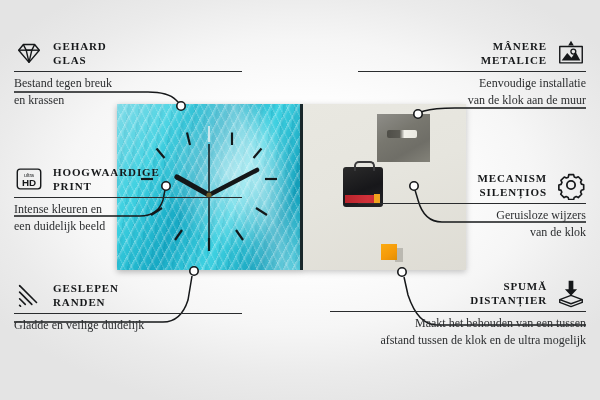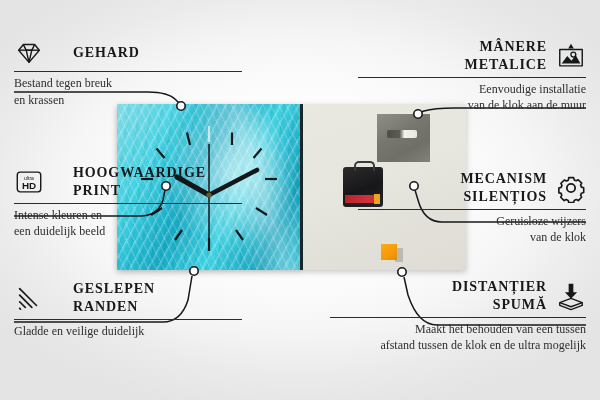--- a/index.html
+++ b/index.html
@@ -148,27 +148,26 @@
   }
   .feature-icon {
     flex: 0 0 auto;
     width: 30px;
     height: 30px;
     color: #16181a;
   }
   .feature-icon svg { display: block; width: 30px; height: 30px; }
   .feature-title {
     font-family: "Liberation Serif", serif;
-    font-size: 14px;
+    font-size: 11px;
     font-weight: bold;
     letter-spacing: 0.9px;
     line-height: 1.28;
     color: #16181a;
     text-transform: uppercase;
-    margin-left: 20px;
   }
   .feature.right .feature-title { text-align: right; }
   .feature-rule {
     height: 1px;
     background: #2a2c2e;
     margin: 3px 0 3px 0;
   }
   .feature-desc {
     font-family: "Liberation Serif", serif;
     font-size: 12px;
@@ -258,20 +257,21 @@
         <svg viewBox="0 0 32 32" fill="none" stroke="currentColor" stroke-width="1.5" stroke-linejoin="round">
           <path d="M5 13 L10 7 H22 L27 13 L16 26 Z"></path>
           <path d="M5 13 H27"></path>
             <path d="M10 7 L13 13 L16 26"></path>
             <path d="M22 7 L19 13 L16 26"></path>
           <path d="M13 13 H19"></path>
         </svg>
       </span>
       <div class="feature-title">
         <div>GEHARD</div>
+        <div>GLAS</div>
       </div>
     </div>
     <div class="feature-rule"></div>
     <div class="feature-desc">
       <div>Bestand tegen breuk</div>
       <div>en krassen</div>
     </div>
   </div>
 
   <div class="feature left" style="left:14px; top:164px;">
@@ -361,22 +361,22 @@
   <div class="feature right" style="left:330px; top:278px; width:256px;">
     <div class="feature-head">
       <span class="feature-icon">
         <svg viewBox="0 0 32 32" fill="none" stroke="currentColor" stroke-width="1.5" stroke-linejoin="round">
           <path d="M13.5 3 h5 v9 h4 L16 19 L9.5 12 h4 z" fill="currentColor" stroke="none"></path>
           <path d="M16 18.5 L28 23 L16 27.5 L4 23 Z"></path>
           <path d="M4 23 v3 L16 30.5 L28 26 v-3"></path>
         </svg>
       </span>
       <div class="feature-title">
+        <div>SPUMĂ</div>
         <div>DISTANȚIER</div>
-        <div>SPUMĂ</div>
       </div>
     </div>
     <div class="feature-rule"></div>
     <div class="feature-desc">
       <div>Maakt het behouden van een tussen</div>
       <div>afstand tussen de klok en de ultra mogelijk</div>
     </div>
   </div>
 
 </div>

